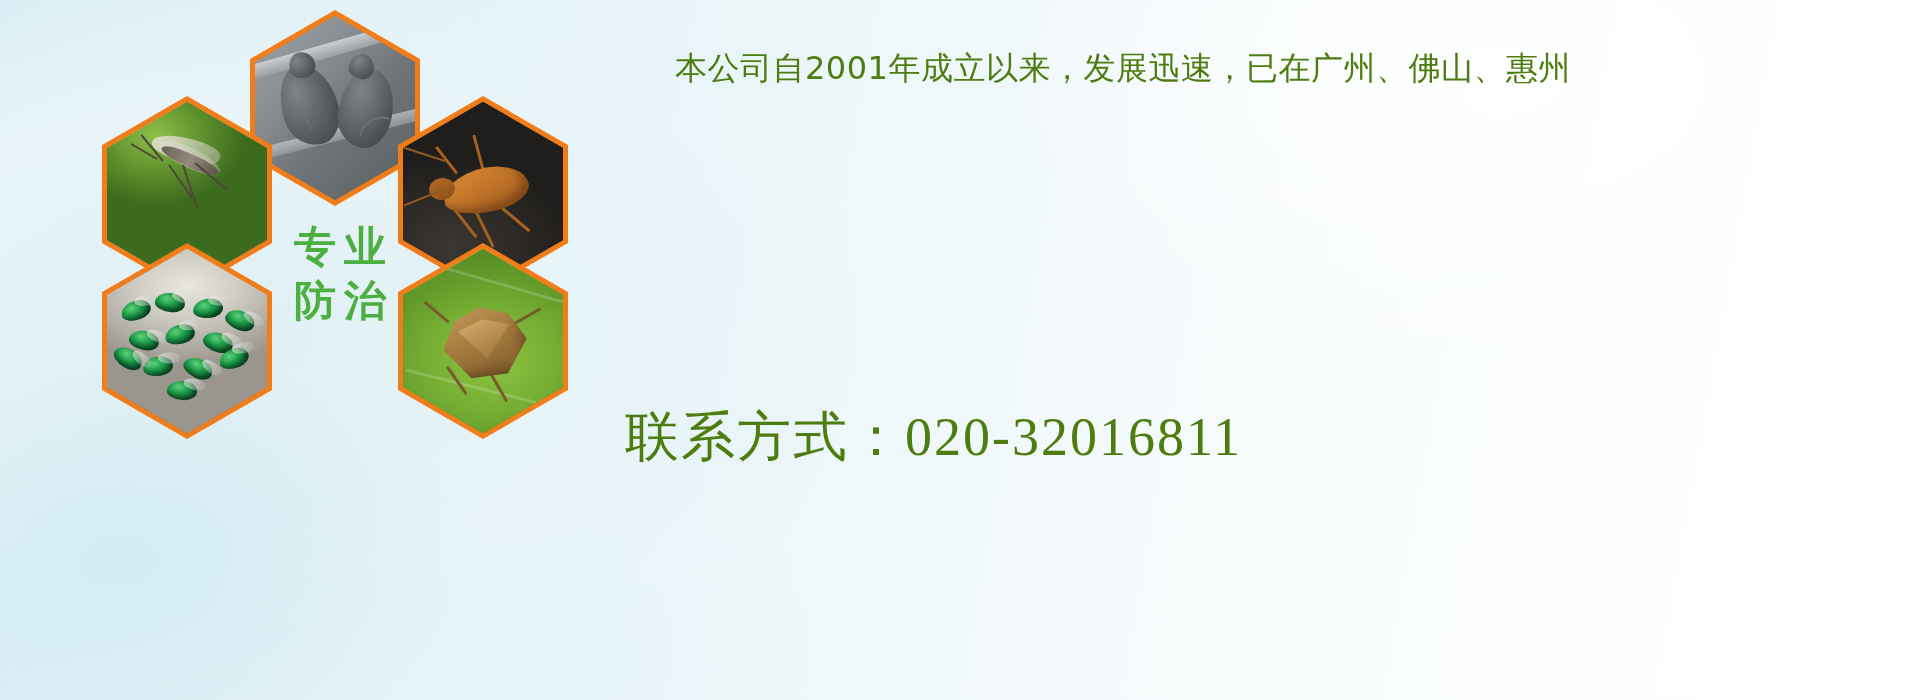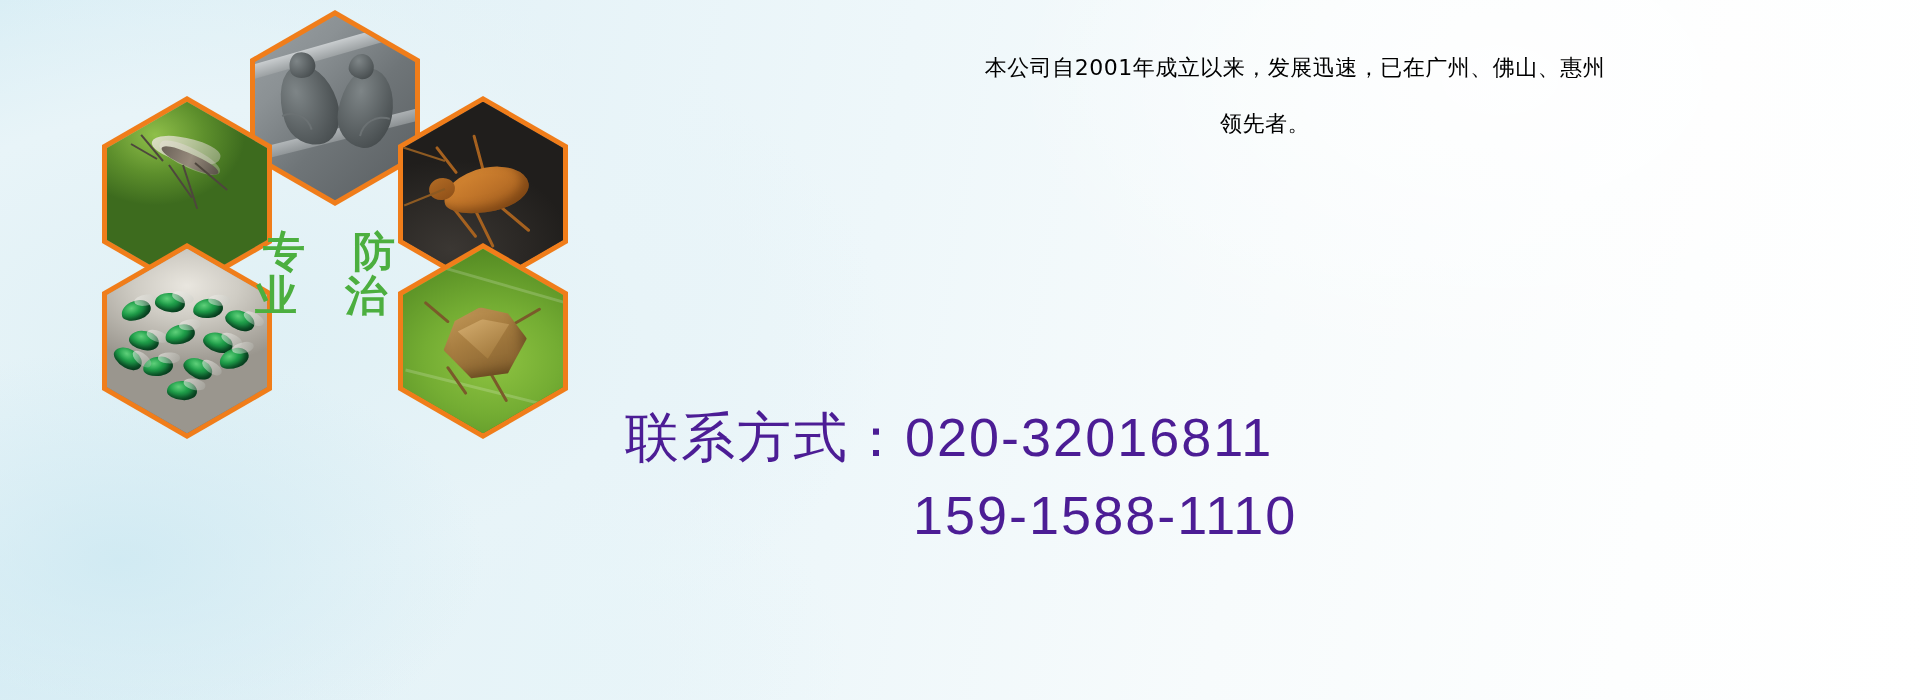--- a/index.html
+++ b/index.html
@@ -105,44 +105,44 @@
     transform:rotate(-8deg); box-shadow:inset -6px -8px 12px rgba(70,45,15,.5); }
   .bug-shield { position:absolute; left:56px; top:70px; width:52px; height:40px;
     background:linear-gradient(160deg,#d8b173,#9d7437); clip-path:polygon(50% 0%,100% 22%,50% 100%,0% 22%);
     transform:rotate(-8deg); opacity:.85; }
   .bug-leg { position:absolute; height:3px; background:#7a5a2a; transform-origin:left center; border-radius:2px; }
   .leaf-vein { position:absolute; background:rgba(255,255,255,.18); }
 
   
   .center-text {
     position:absolute; left:0; top:0; width:170px; height:196px;
-    display:flex; flex-direction:row; align-items:center; justify-content:center;
+    display:flex; flex-direction:column; align-items:center; justify-content:center;
     gap:10px;
   }
   .center-text span {
     color:#4caf3f; font-size:42px; font-weight:bold; letter-spacing:8px;
     line-height:1.05; text-indent:8px;
     font-family:"DejaVu Sans","Liberation Sans",sans-serif;
   }
 
   
   .body-copy {
     position:absolute; left:615px; top:40px; width:1300px;
   }
   .body-copy p {
-    margin:0 0 0 0; color:#000000; font-size:22px; line-height:56px;
+    margin:0 0 0 0; color:#4d7c0f; font-size:32px; line-height:56px;
     font-family:"DejaVu Sans","Liberation Sans",sans-serif;
-    letter-spacing:.5px; white-space:nowrap;text-align:center;
+    letter-spacing:.5px; white-space:nowrap;
   }
   .body-copy p.first { text-indent:60px; }
 
   .contact { position:absolute; left:625px; top:398px; width:1290px; }
   .contact .row {
-    color:#4c1d95; font-size:54px; line-height:78px; letter-spacing:2px;
-    font-family:Liberation Sans, sans-serif;
+    color:#4d7c0f; font-size:54px; line-height:78px; letter-spacing:2px;
+    font-family:Liberation Serif, serif;
     white-space:nowrap;
   }
   .contact .row.second { padding-left:288px; }
 </style>
 </head>
 <body>
 
 <div class="bg-wash"></div>
 
 <div class="honeycomb">
@@ -233,21 +233,19 @@
         <span>专业</span>
         <span>防治</span>
       </div>
     </div>
   </div>
 
 </div>
 
 <div class="body-copy">
   <p class="first">本公司自2001年成立以来，发展迅速，已在广州、佛山、惠州</p>
-  <p>领先者。</p>
 </div>
 
 <div class="contact">
   <div class="row">
     <span>联系方式：</span><span>020-32016811</span>
   </div>
-  <div class="row second">159-1588-1110</div>
 </div>
 
 </body></html>

